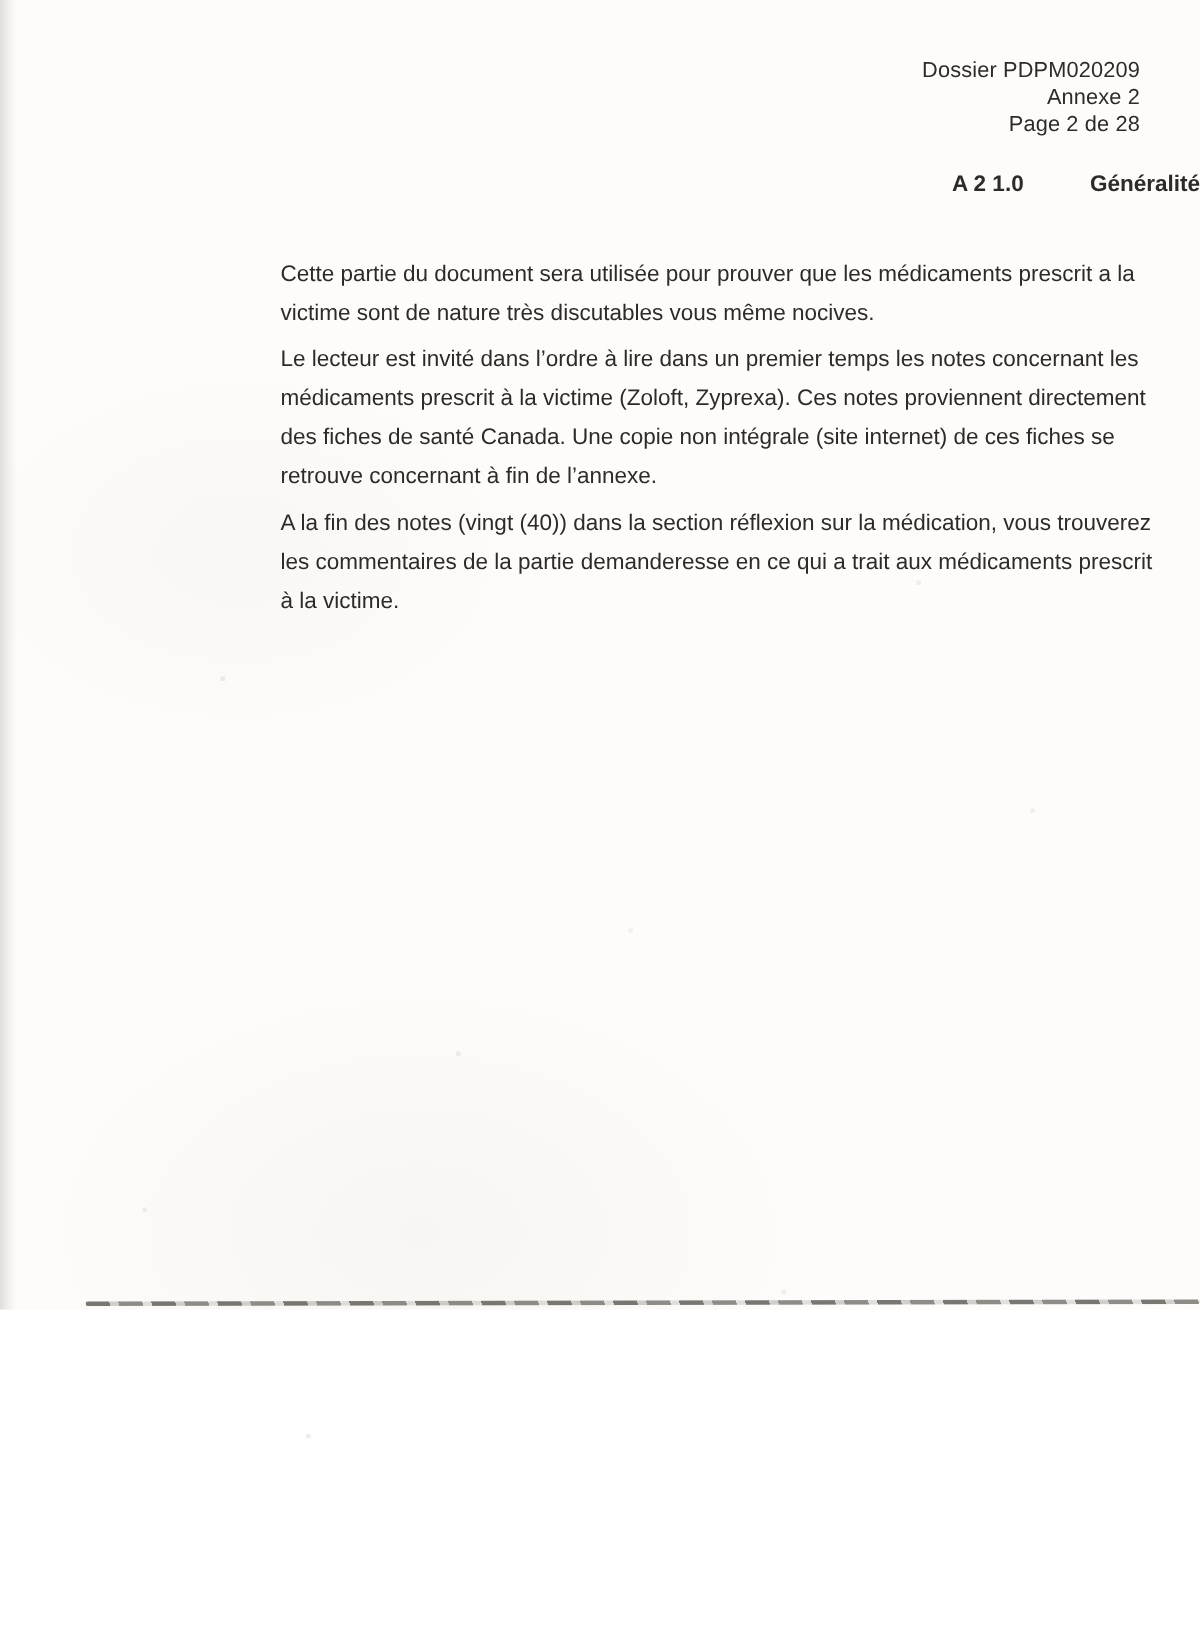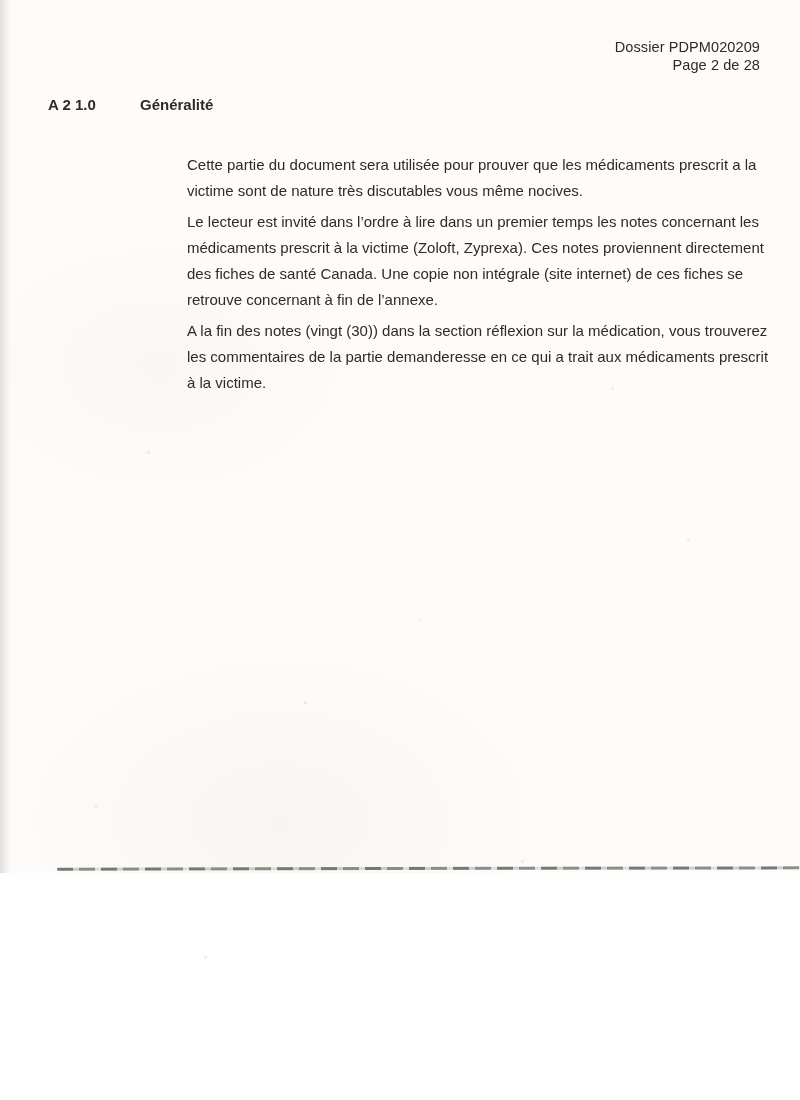--- a/index.html
+++ b/index.html
@@ -48,25 +48,26 @@
   .header {
     text-align: right;
     padding-right: 40px;
     font-size: 14.5px;
     line-height: 18px;
     letter-spacing: 0.1px;
   }
   .heading {
     display: flex;
     margin-top: 21px;
-    padding-left: 48px;
+    padding-left: 95px;
     font-weight: bold;
     font-size: 15px;
     line-height: 20px;
     white-space: nowrap;
+    justify-content: flex-end;
   }
   .heading .num {
     width: 92px;
     flex: 0 0 92px;
   }
   .bodytext {
     margin-top: 37px;
     padding-left: 187px;
     padding-right: 30px;
     font-size: 15px;
@@ -94,40 +95,41 @@
 </style>
 </head>
 <body>
 
 <div class="page">
   <div class="left-shadow"></div>
   <div class="speckles"></div>
 
   <div class="header">
     <div>Dossier PDPM020209</div>
+    <div>Annexe 2</div>
     <div>Page 2 de 28</div>
   </div>
 
   <div class="heading">
     <span class="num">A 2 1.0</span>
     <span class="title">Généralité</span>
   </div>
 
   <div class="bodytext">
     <div class="para">
       <div class="line">Cette partie du document sera utilisée pour prouver que les médicaments prescrit a la</div>
       <div class="line">victime sont de nature très discutables vous même nocives.</div>
     </div>
     <div class="para">
       <div class="line">Le lecteur est invité dans l’ordre à lire dans un premier temps les notes concernant les</div>
       <div class="line">médicaments prescrit à la victime (Zoloft, Zyprexa). Ces notes proviennent directement</div>
       <div class="line">des fiches de santé Canada. Une copie non intégrale (site internet) de ces fiches se</div>
       <div class="line">retrouve concernant à fin de l’annexe.</div>
     </div>
     <div class="para">
-      <div class="line">A la fin des notes (vingt (30)) dans la section réflexion sur la médication, vous trouverez</div>
+      <div class="line">A la fin des notes (vingt (40)) dans la section réflexion sur la médication, vous trouverez</div>
       <div class="line">les commentaires de la partie demanderesse en ce qui a trait aux médicaments prescrit</div>
       <div class="line">à la victime.</div>
     </div>
   </div>
 
   <div class="bottom-edge"></div>
 </div>
 
 </body></html>

